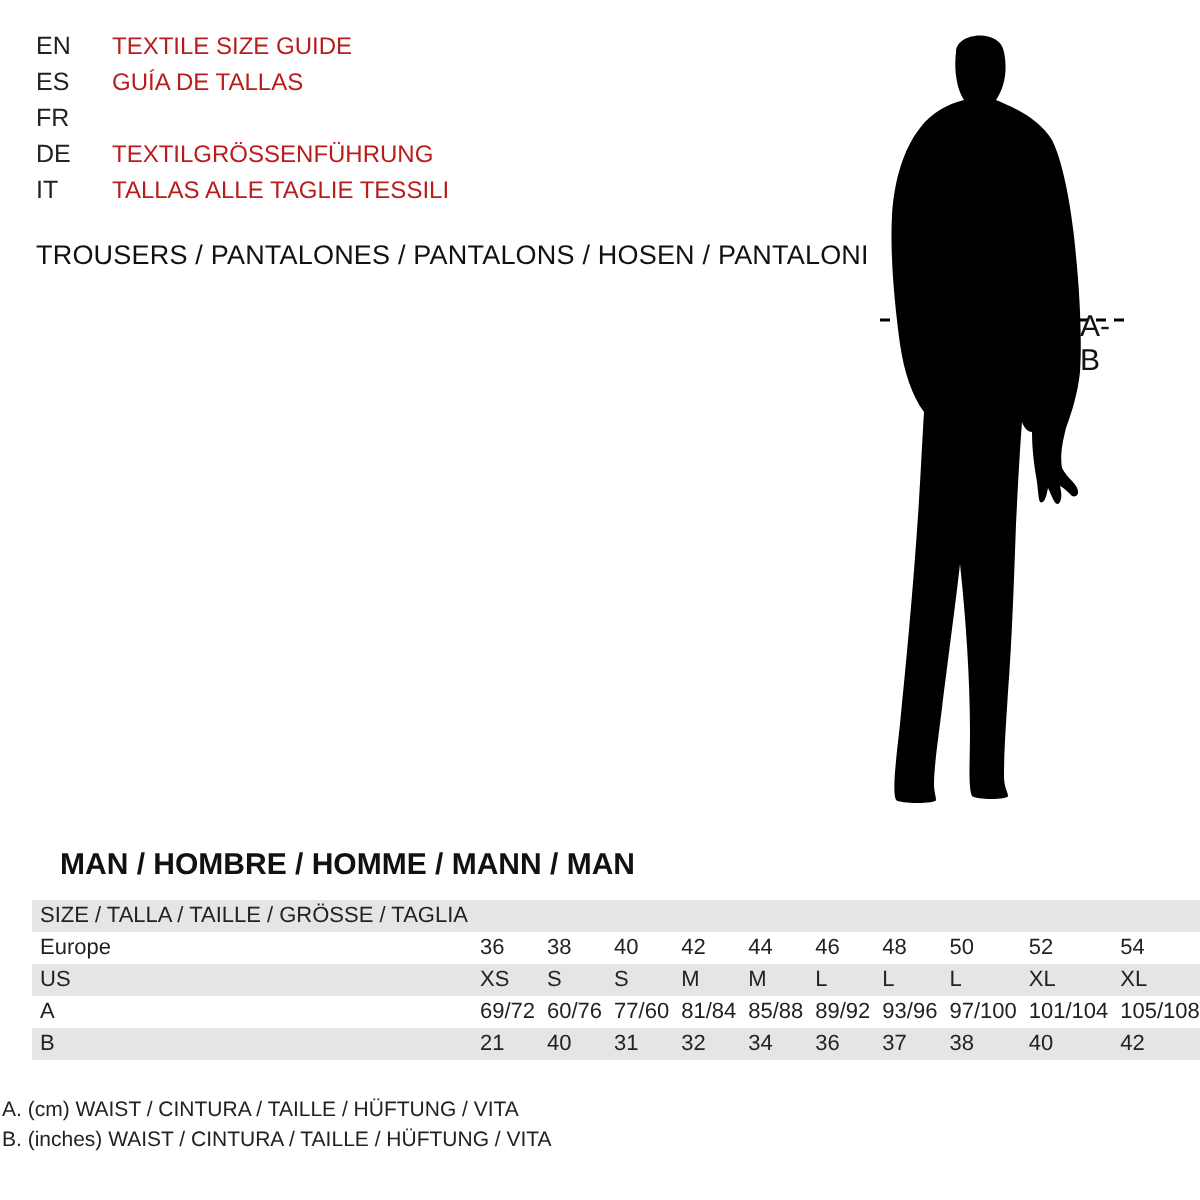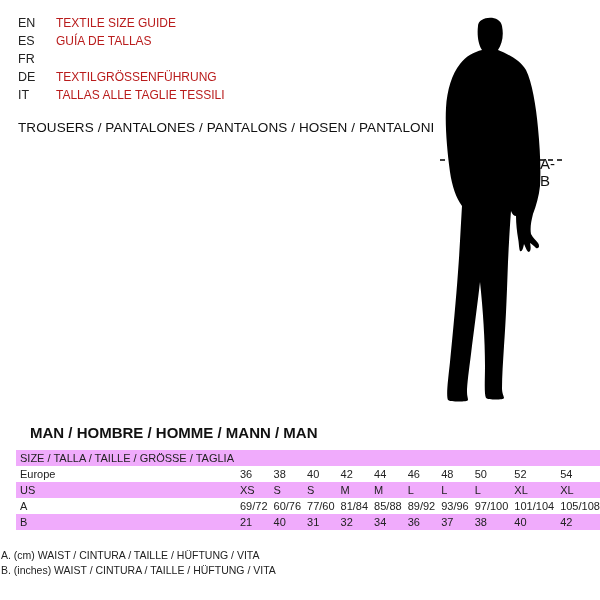--- a/index.html
+++ b/index.html
@@ -93,21 +93,21 @@
     width: 568px;
     border-collapse: collapse;
     font-size: 11px;
   }
   .size-table td {
     padding: 2px 2px 2px 4px;
     color: #222;
     white-space: nowrap;
   }
   .size-table tr.shaded td {
-    background: #f0abfc;
+    background: #e5e5e5;
   }
   .size-table td.label-col {
     width: 84px;
   }
   .size-table td.val {
     width: 46px;
   }
 
   .footnotes {
     position: absolute;

